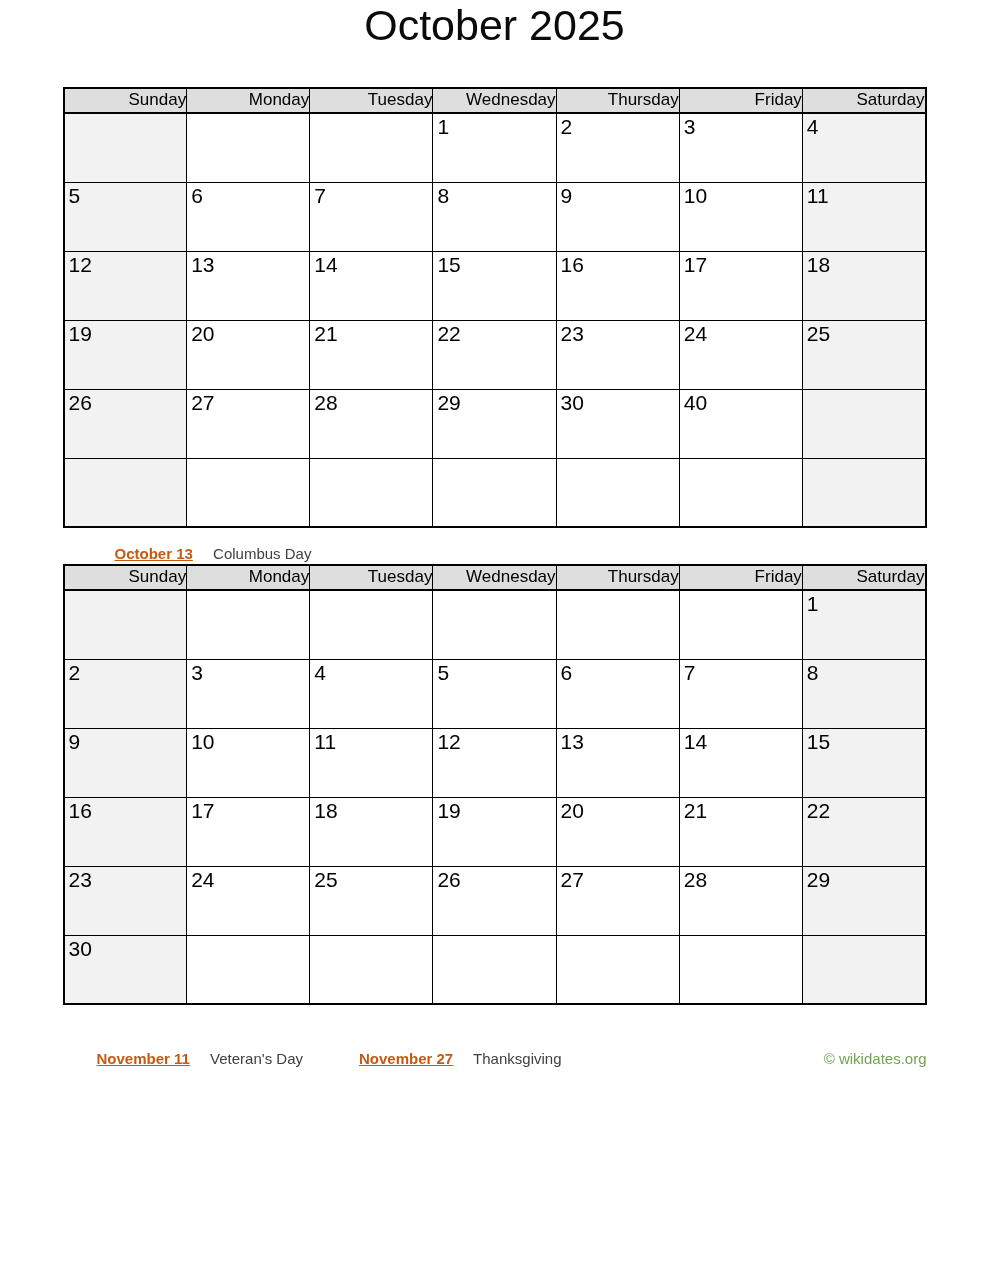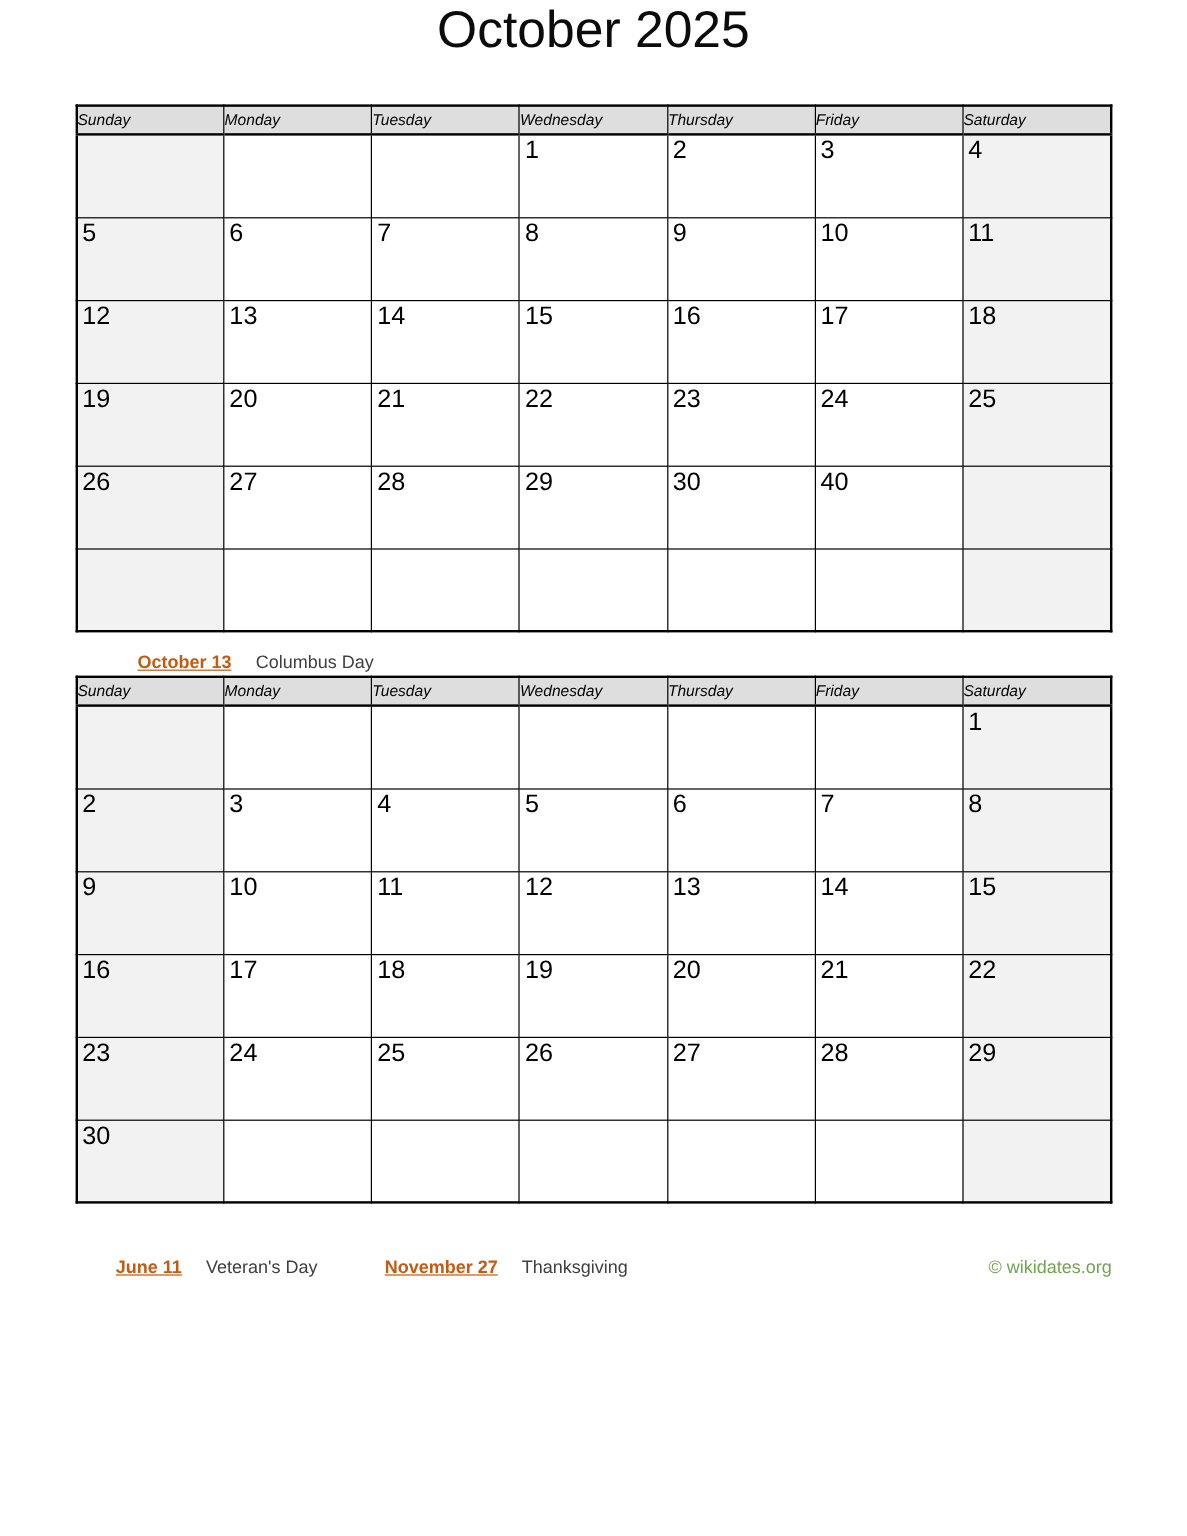--- a/index.html
+++ b/index.html
@@ -39,28 +39,27 @@
     margin-bottom: 31px;
   }
   table.calendar {
     width: 100%;
     table-layout: fixed;
     border-collapse: collapse;
     border: 2.5px solid var(--grid-color);
   }
   table.calendar th {
     background: var(--header-bg);
-    font-size: 13px;
+    font-size: 17px;
     font-weight: 400;
     height: 24px;
     padding: 1px 0 2px 0;
-    text-align: left;
+    text-align: right;
     border: 1px solid var(--grid-color);
     border-bottom: 2.5px solid var(--grid-color);
-    font-style: italic;
   }
   table.calendar td {
     height: 69px;
     vertical-align: top;
     text-align: left;
     padding: 2px 2px 2px 4px;
     font-size: 21px;
     line-height: 1.05;
     background: #ffffff;
     border: 1.5px solid var(--grid-color);
@@ -247,21 +246,21 @@
             <td></td>
             <td></td>
             <td></td>
             <td></td>
           </tr>
         </tbody>
     </table>
 
     <div class="holiday-line november">
       <span class="holiday-entry">
-        <span class="holiday-date">June 11</span>
+        <span class="holiday-date">November 11</span>
         <span class="holiday-name">Veteran's Day</span>
       </span>
       <span class="holiday-entry">
         <span class="holiday-date">November 27</span>
         <span class="holiday-name">Thanksgiving</span>
       </span>
       <span class="credit">© wikidates.org</span>
     </div>
   </section>
 

